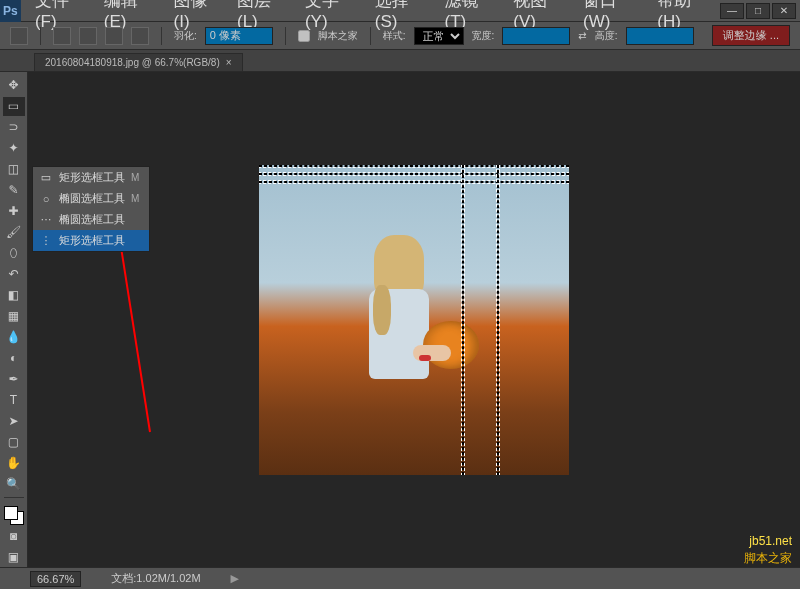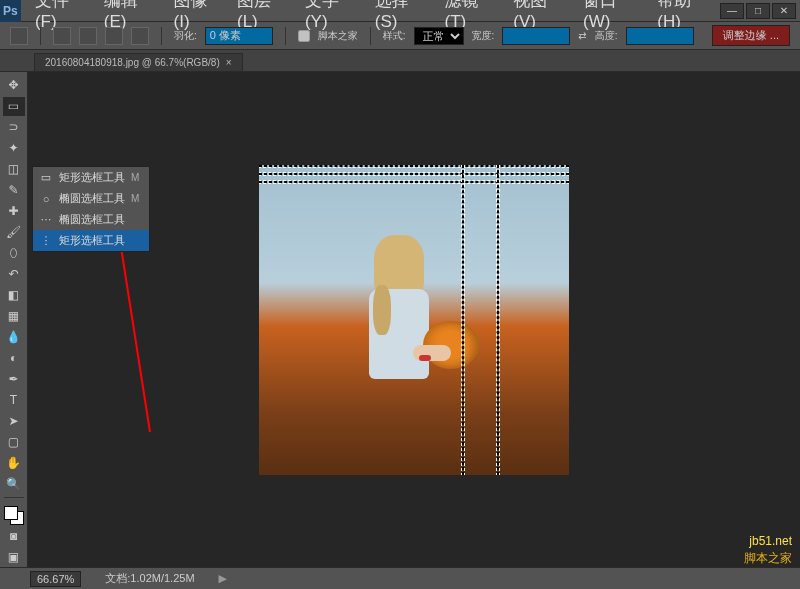--- a/index.html
+++ b/index.html
@@ -51,21 +51,21 @@
 .mqv2 { top: 0; bottom: 0; right: 70px; width: 0; }
 
 .flyout { position: absolute; left: 32px; top: 94px; background: #535353; border: 1px solid #222; z-index: 10; }
 .fly-item { display: flex; align-items: center; gap: 6px; padding: 3px 10px 3px 6px; color: #ddd; font-size: 11px; cursor: pointer; }
 .fly-item.sel { background: #1a5fa0; }
 .fly-icon { width: 14px; height: 14px; display: inline-flex; align-items: center; justify-content: center; color: #ccc; font-size: 11px; }
 .fly-short { margin-left: auto; color: #aaa; font-size: 10px; }
 .annot-box { position: absolute; border: 2px solid #ff0000; pointer-events: none; }
 .arrow { position: absolute; pointer-events: none; }
 
-.statusbar { height: 22px; background: #535353; border-top: 1px solid #2a2a2a; display: flex; align-items: center; padding: 0 30px; gap: 24px; color: #ccc; font-size: 11px; }
+.statusbar { height: 22px; background: #535353; border-top: 1px solid #2a2a2a; display: flex; align-items: center; padding: 0 30px; gap: 30px; color: #ccc; font-size: 11px; }
 .zoom-field { background: #3a3a3a; border: 1px solid #222; color: #ccc; padding: 1px 6px; }
 .status-arrow { color: #999; }
 
 .watermark { position: absolute; right: 8px; bottom: 22px; text-align: right; font-size: 12px; line-height: 1.4; }
 .wm-url { color: #fde047; margin-left: 48px; }
 .wm-text { color: #eab308; }
 </style>
 </head>
 <body>
 
@@ -198,20 +198,20 @@
         <marker id="ah" markerWidth="8" markerHeight="8" refX="4" refY="4" orient="auto">
           <path d="M0,0 L8,4 L0,8 Z" fill="#ff0000"></path>
         </marker>
       </defs>
     <line x1="50" y1="210" x2="18" y2="6" stroke="#ff0000" stroke-width="2" marker-end="url(#ah)"></line>
   </svg>
 </div>
 
 <div class="statusbar">
   <span class="zoom-field">66.67%</span>
-  <span>文档:1.02M/1.25M</span>
+  <span>文档:1.02M/1.02M</span>
   <span class="status-arrow">▶</span>
 </div>
 
 <div class="watermark">
   <div class="wm-url">jb51.net</div>
   <div class="wm-text">脚本之家</div>
 </div>
 
 </body></html>

